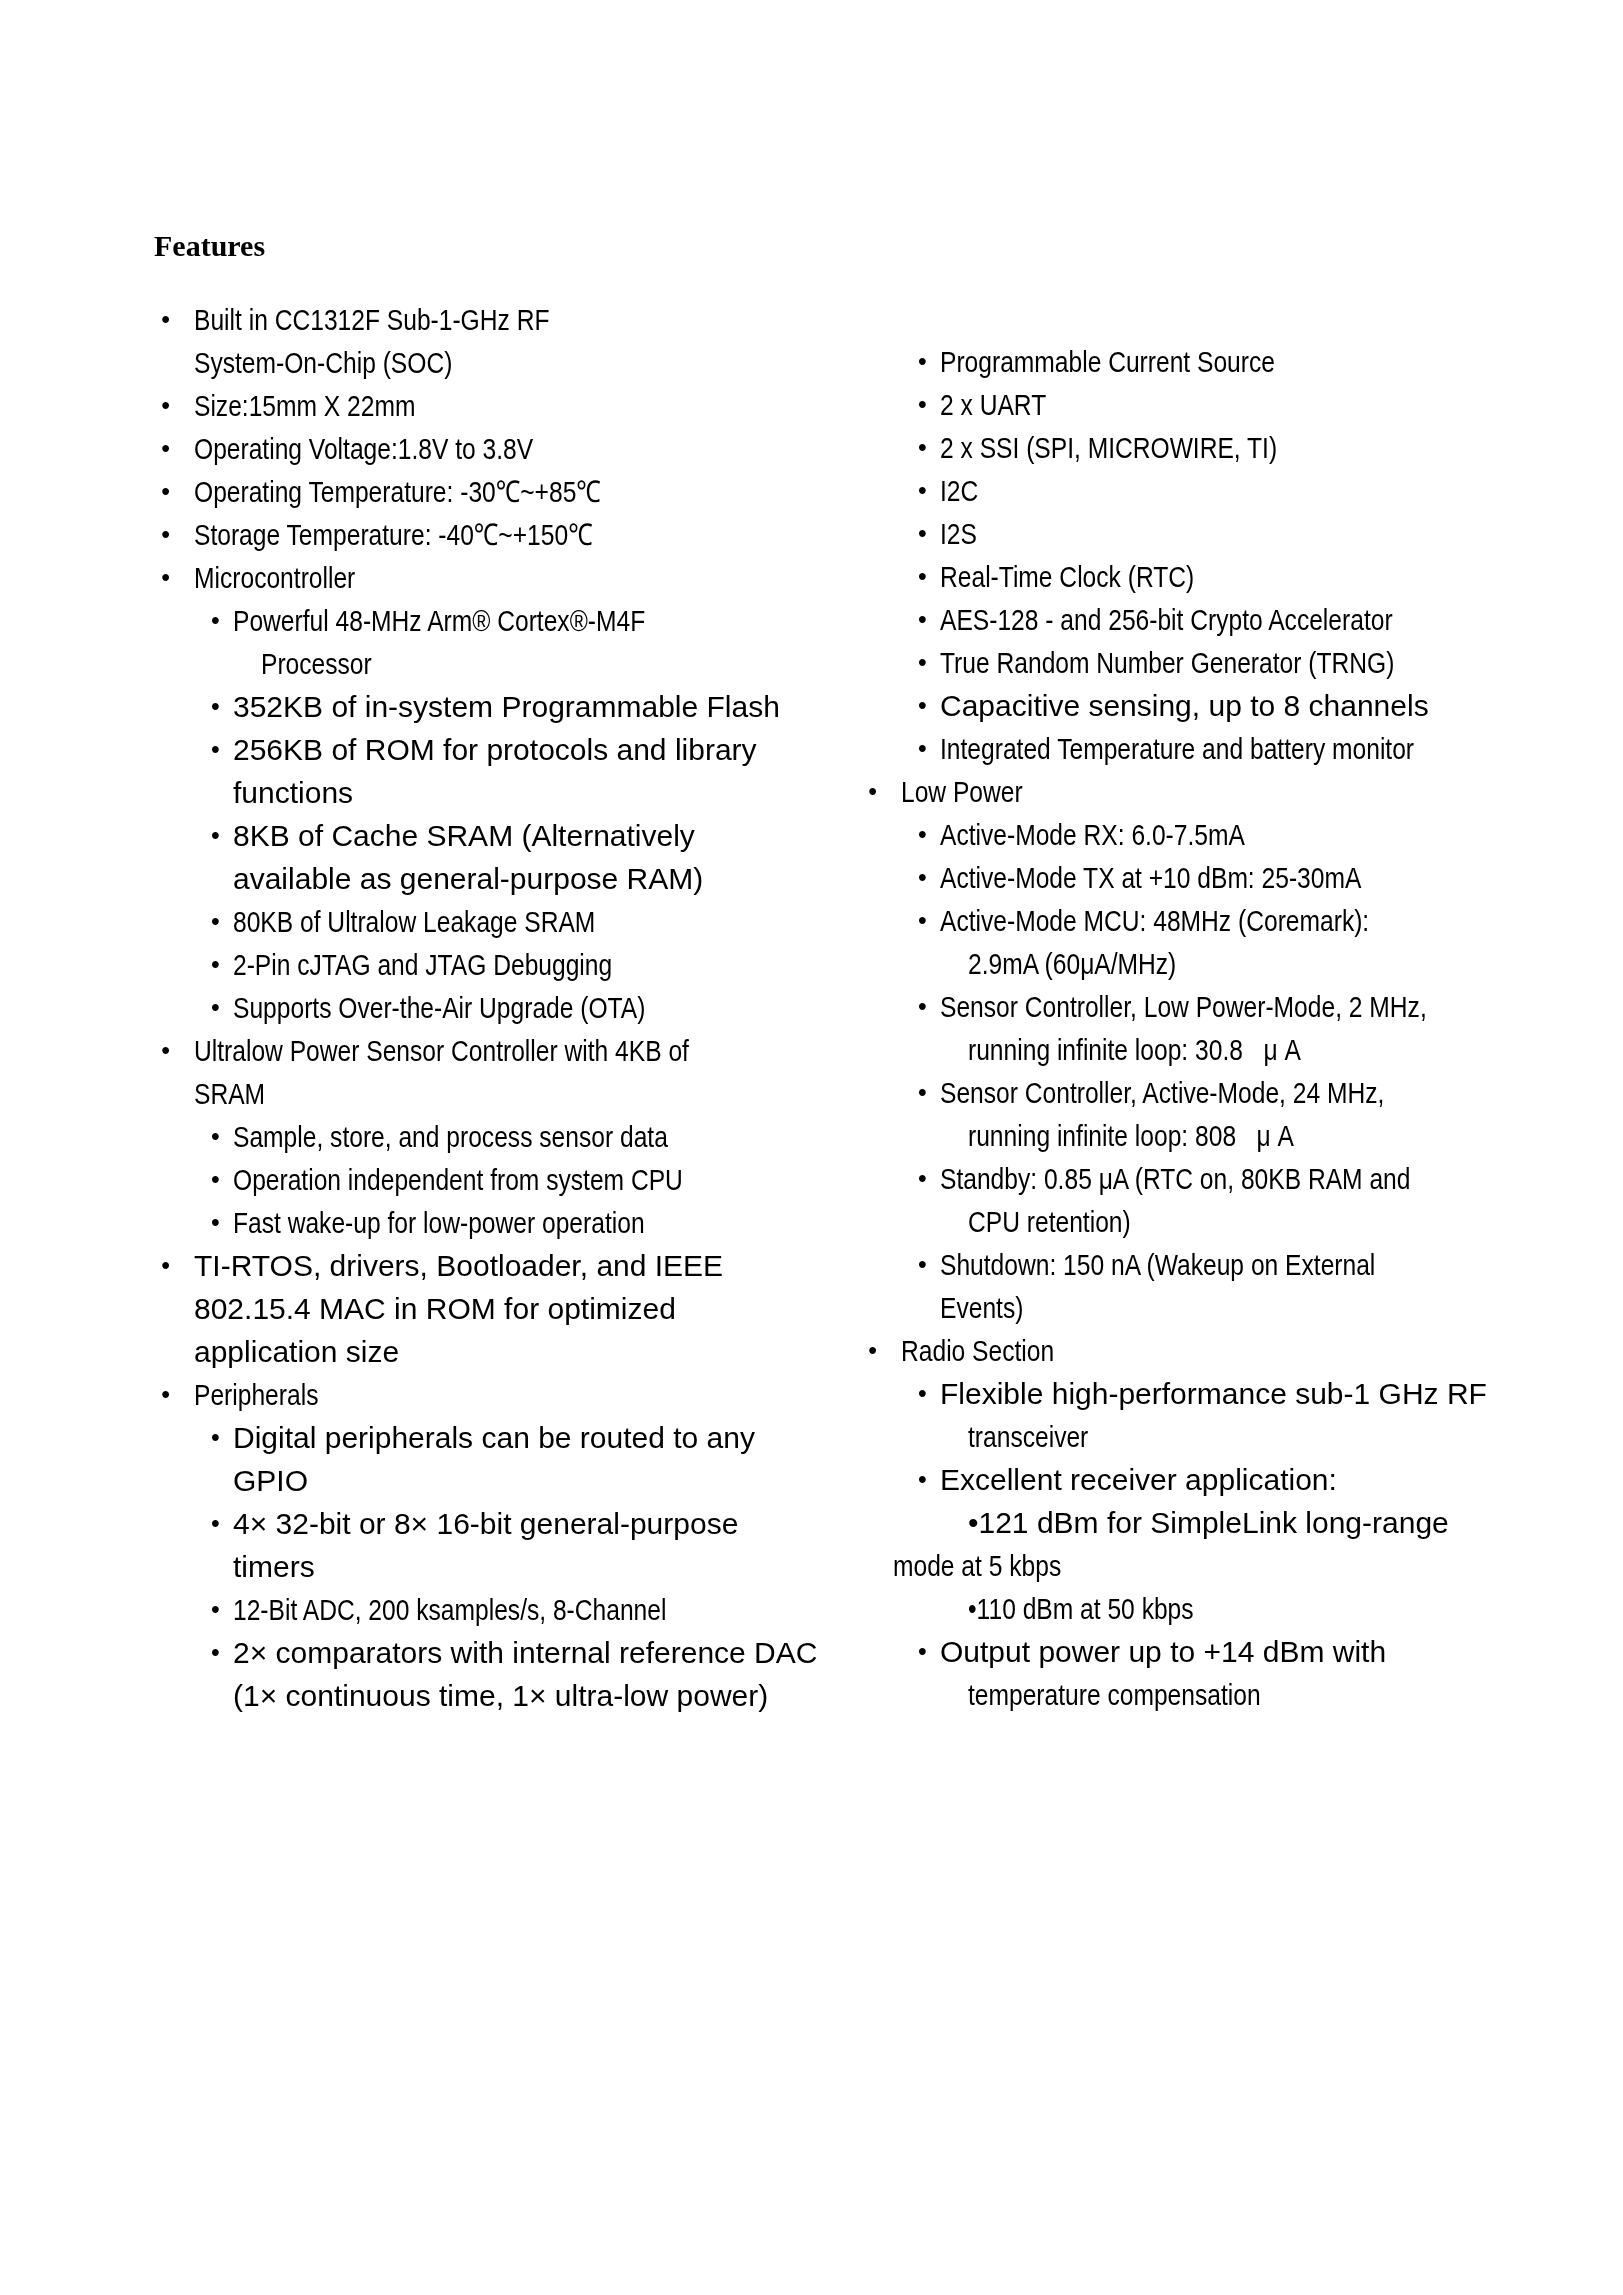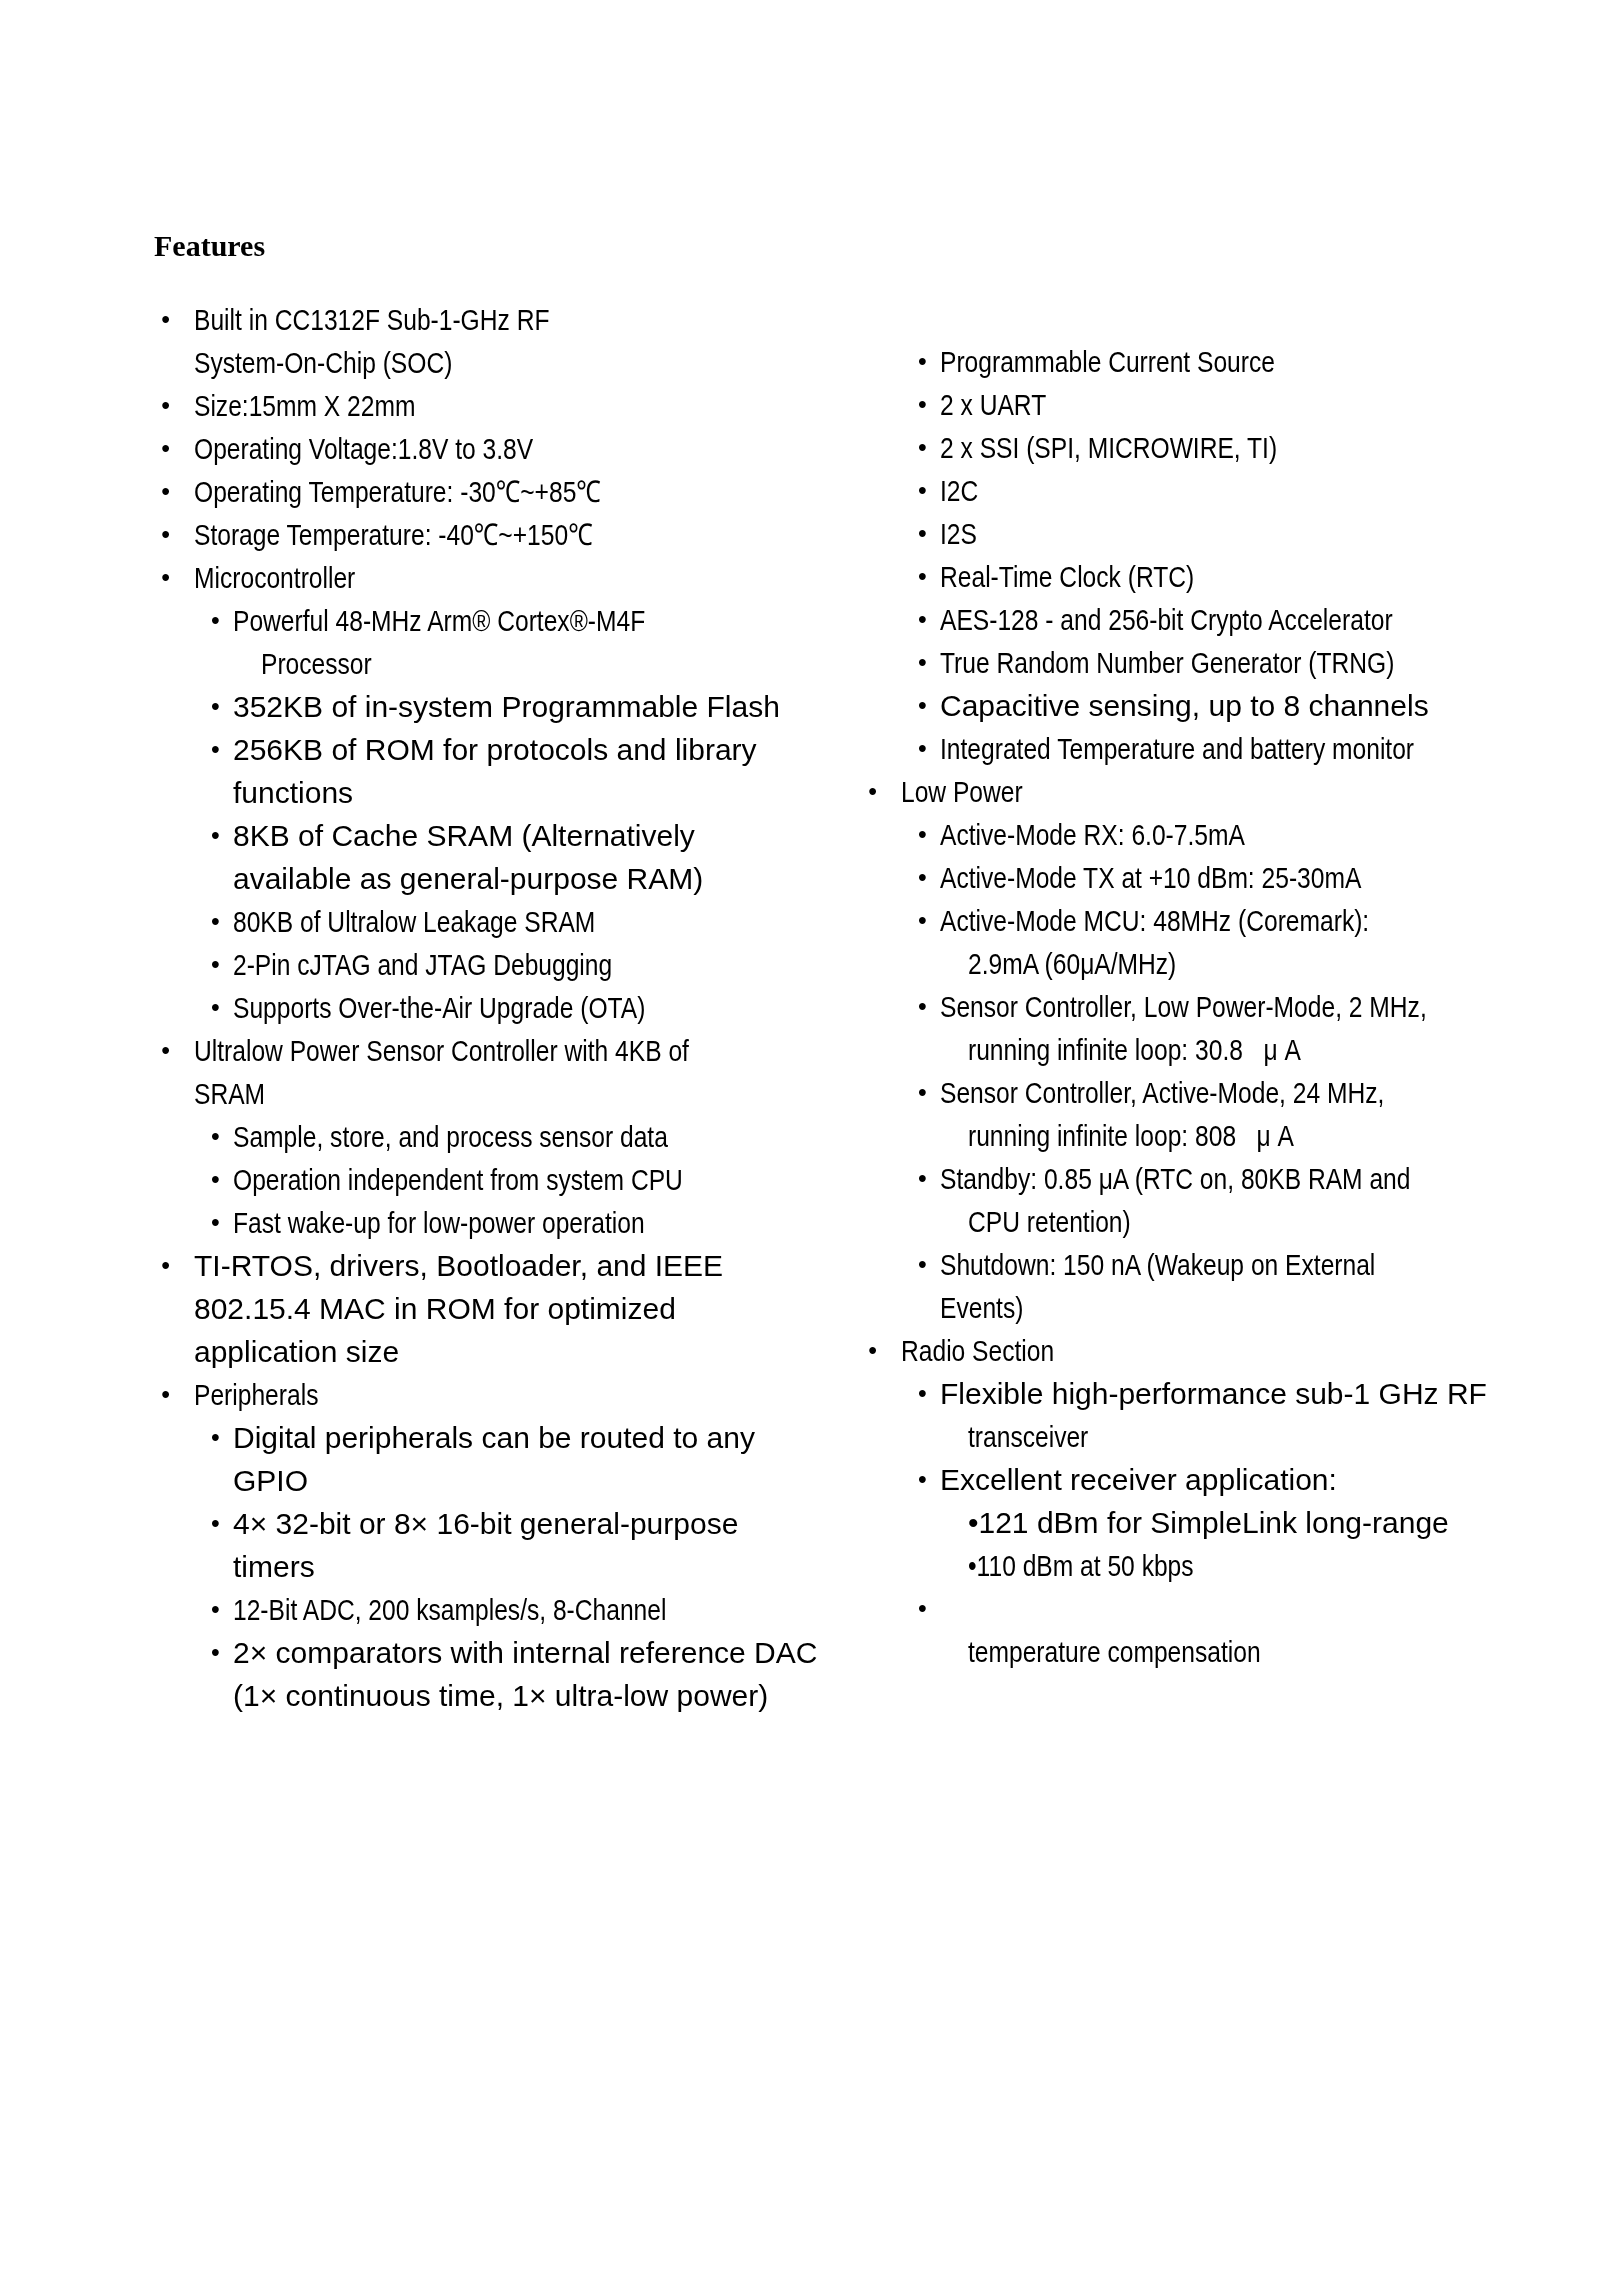--- a/index.html
+++ b/index.html
@@ -266,23 +266,27 @@
     <div class="line ind-deep">
       <span class="txt n">transceiver</span>
     </div>
     <div class="line ind-l2">
       <span class="bullet b2">•</span>
       <span class="txt r">Excellent receiver application:</span>
     </div>
     <div class="line ind-deep">
       <span class="txt r">•121 dBm for SimpleLink long-range</span>
     </div>
+    <div class="line ind-hang">
+      <span class="txt n">mode at 5 kbps</span>
+    </div>
     <div class="line ind-deep">
       <span class="txt n">•110 dBm at 50 kbps</span>
     </div>
     <div class="line ind-l2">
       <span class="bullet b2">•</span>
+      <span class="txt r">Output power up to +14 dBm with</span>
     </div>
     <div class="line ind-deep">
       <span class="txt n">temperature compensation</span>
     </div>
   </div>
 
 
 </body></html>

